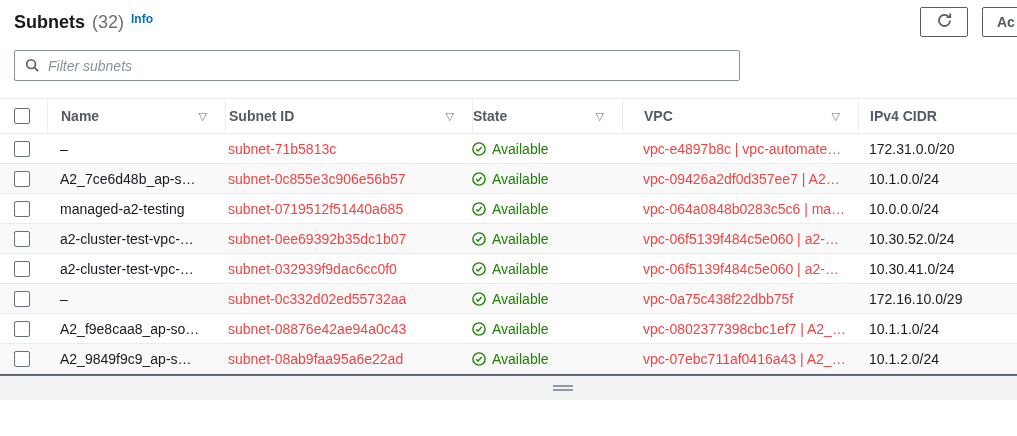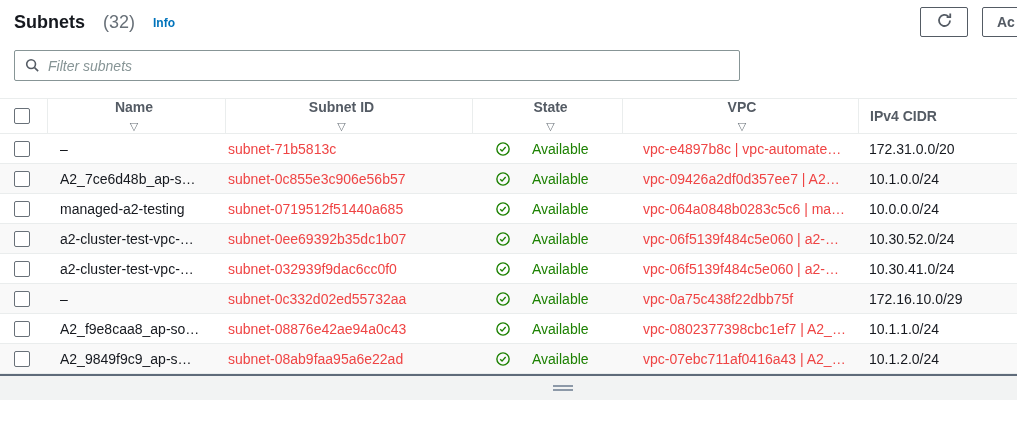--- a/index.html
+++ b/index.html
@@ -2,21 +2,21 @@
 <html><head>
 <meta charset="utf-8">
 <style>
   * { margin:0; padding:0; box-sizing:border-box; }
   html,body { width:1017px; height:436px; overflow:hidden; background:#fff;
     font-family:"Liberation Sans", sans-serif; color:#16191f; }
   .page { position:relative; width:1017px; height:436px; }
 
   
   .top { position:relative; height:48px; }
-  .title-row { position:absolute; left:14px; top:12px; display:flex; align-items:center; gap:18px; }
+  .title-row { position:absolute; left:14px; top:12px; display:flex; align-items:flex-start; gap:7px; }
   .title { font-size:18px; font-weight:bold; color:#16191f; }
   .count { font-size:18px; font-weight:normal; color:#687078; }
   .info-link { font-size:12px; font-weight:bold; color:#0073bb; text-decoration:none; cursor:pointer; }
   .btn { position:absolute; top:7px; height:30px; background:#fff; border:1px solid #545b64;
     border-radius:2px; display:flex; align-items:center; justify-content:center;
     font-size:14px; font-weight:bold; color:#545b64; cursor:pointer; }
   .btn-refresh { left:920px; width:48px; }
   .btn-actions { left:982px; width:90px; padding-left:14px; justify-content:flex-start; }
 
   
@@ -32,32 +32,32 @@
   .tr { display:flex; width:1017px; }
   .thead { height:36px; border-top:1px solid #eaeded; border-bottom:1px solid #eaeded; background:#fff; }
   .th { display:flex; align-items:center; font-size:14px; font-weight:bold; color:#545b64; }
   .body-row { height:30px; border-bottom:1px solid #eaeded; background:#fff; }
   .body-row.alt { background:#f9f9f9; }
   .td { display:flex; align-items:center; font-size:14px; color:#16191f; overflow:hidden; white-space:nowrap; }
 
   .c0 { width:47px; padding-left:14px; }
   .c1 { width:178px; padding-left:13px; }
   .c2 { width:247px; padding-left:3px; }
-  .c3 { width:150px; padding-left:24px; }
+  .c3 { width:150px; }
   .c4 { width:236px; padding-left:21px; }
   .c5 { width:159px; padding-left:11px; }
 
-  .th.c1,.th.c2,.th.c3,.th.c4 { justify-content:space-between; padding-right:18px;flex-direction:column; }
+  .th.c1,.th.c2,.th.c3,.th.c4 { justify-content:space-between; padding-right:18px; }
   .th.c1,.th.c2,.th.c3,.th.c4,.th.c5 { border-left:1px solid #eaeded; }
   .sort-icon { font-size:11px; color:#687078; font-weight:normal; cursor:pointer; }
 
   .cb { width:16px; height:16px; border:1.5px solid #687078; border-radius:2px; background:#fff; cursor:pointer; }
   .link { color:#ef4444; text-decoration:none; cursor:pointer; }
   .state-wrap { display:flex; align-items:center; gap:6px; color:#1d8102; }
-  .state-text { color:#1d8102;margin-left:16px; }
+  .state-text { color:#1d8102; }
 
   
   .split { position:absolute; left:0; top:374px; width:1017px; height:62px;
     border-top:2px solid #5f6b7a; background:#fff; }
   .handle-strip { position:relative; height:24px; background:#f2f3f3; }
   .drag-handle { position:absolute; left:553px; top:9px; width:20px; height:6px;
     border-top:2px solid #8d99a8; border-bottom:2px solid #8d99a8; cursor:row-resize; }
   .panel-title { font-size:14px; font-weight:bold; color:#16191f; padding:11px 0 0 14px; }
 </style>
 </head>

